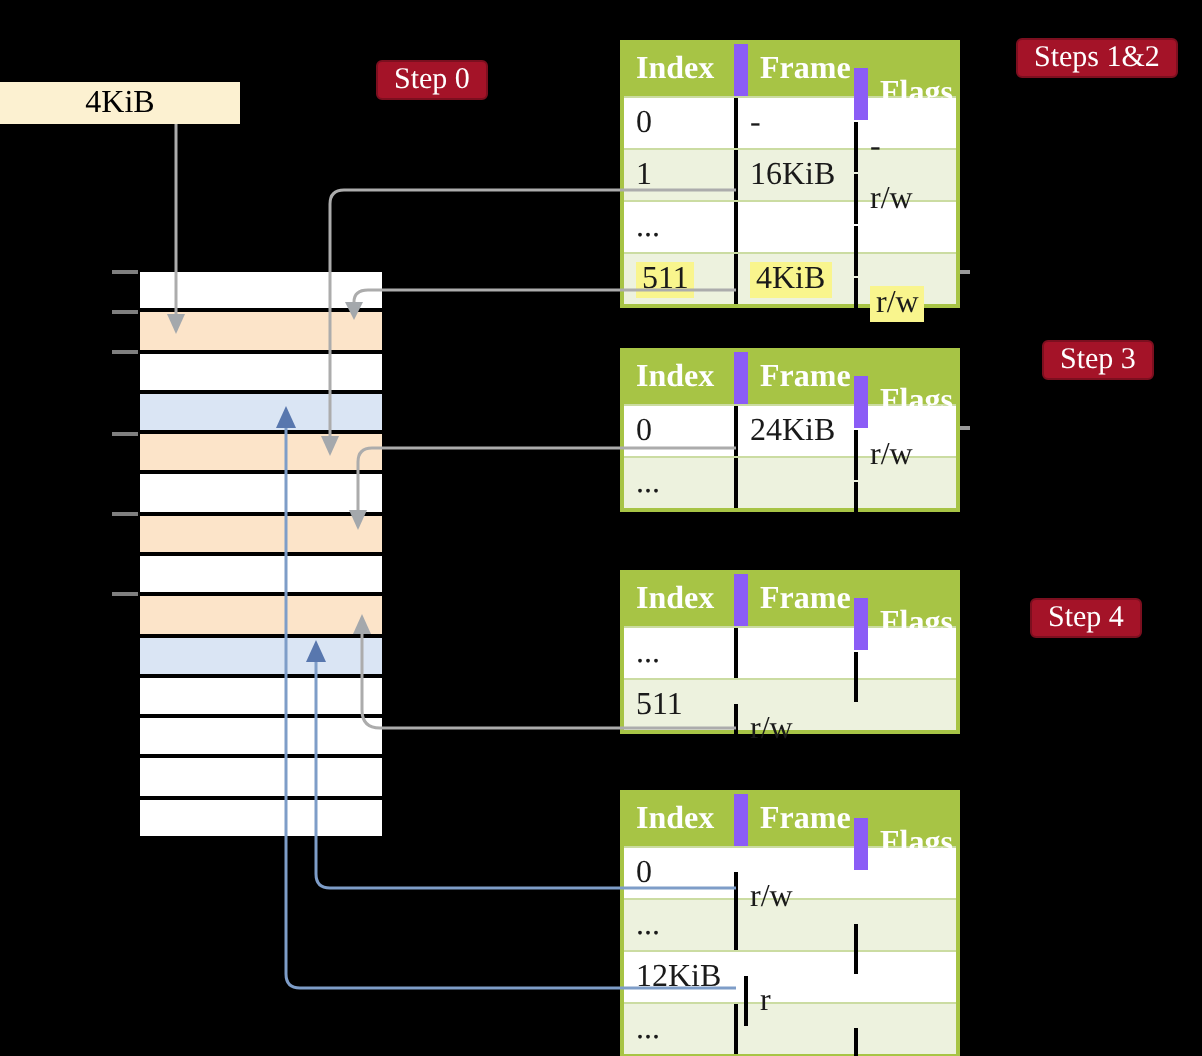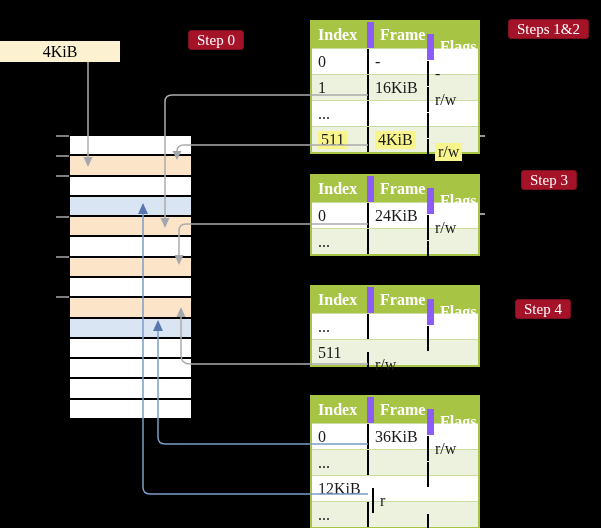--- a/index.html
+++ b/index.html
@@ -177,23 +177,20 @@
   <div class="pt-table" id="t4">
       <div class="pt-header">
         <div class="cell c0">Index</div>
         <div class="cell c1">Frame</div>
         <div class="cell c2">Flags</div>
       </div>
       <div class="pt-row">
         <div class="cell c0">
           <span>0</span>
         </div>
-        <div class="cell c1">
-          <span>36KiB</span>
-        </div>
         <div class="cell c2">
           <span>r/w</span>
         </div>
       </div>
       <div class="pt-row shaded">
         <div class="cell c0">
           <span>...</span>
         </div>
         <div class="cell c1"></div>
         <div class="cell c2"></div>

